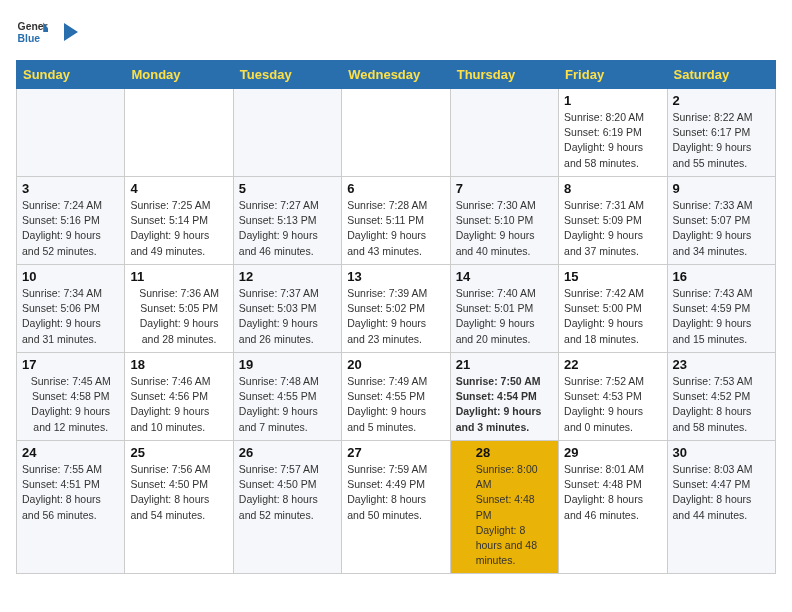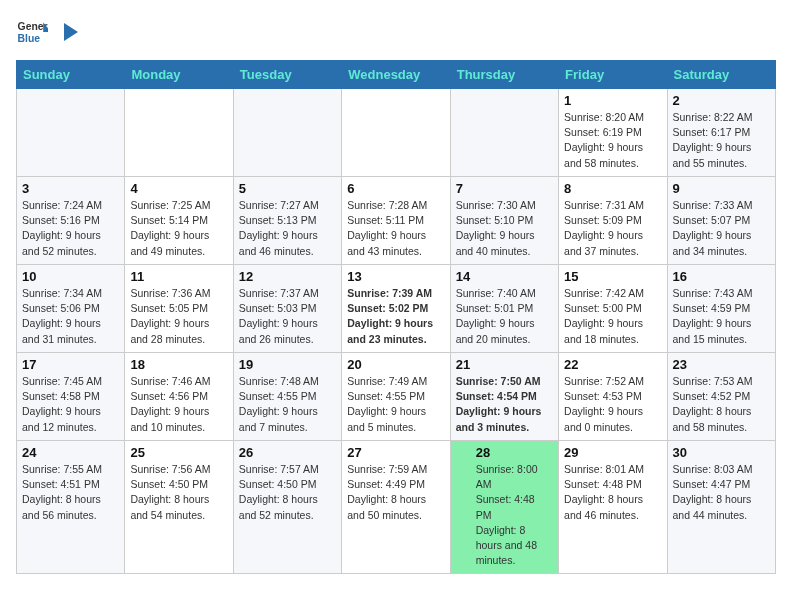--- a/index.html
+++ b/index.html
@@ -37,21 +37,21 @@
       font-size: 14px;
       color: #555;
     }
     .calendar {
       width: 100%;
       border-collapse: collapse;
       table-layout: fixed;
     }
     .calendar th {
       background: #2a6fad;
-      color: #5eead4;
+      color: #fde047;
       text-align: left;
       padding: 6px 6px;
       font-size: 13px;
       font-weight: bold;
       border: 1px solid #2a6fad;
     }
     .calendar td {
       border: 1px solid #ccc;
       vertical-align: top;
       padding: 4px 5px;
@@ -190,33 +190,33 @@
       </tr>
       <tr>
         <td style="background: rgb(245, 247, 250);">
           <span class="day-num">10</span>
           <div class="day-info" style="white-space: pre-line;">Sunrise: 7:34 AM
 Sunset: 5:06 PM
 Daylight: 9 hours and 31 minutes.</div>
         </td>
         <td style="background: rgb(255, 255, 255);">
           <span class="day-num">11</span>
-          <div class="day-info" style="white-space: pre-line;">Sunrise: 7:36 AM
+          <div class="day-info" style="white-space: pre-line; text-align: center;">Sunrise: 7:36 AM
 Sunset: 5:05 PM
 Daylight: 9 hours and 28 minutes.</div>
         </td>
         <td style="background: rgb(245, 247, 250);">
           <span class="day-num">12</span>
           <div class="day-info" style="white-space: pre-line;">Sunrise: 7:37 AM
 Sunset: 5:03 PM
 Daylight: 9 hours and 26 minutes.</div>
         </td>
         <td style="background: rgb(255, 255, 255);">
           <span class="day-num">13</span>
-          <div class="day-info" style="white-space: pre-line; font-weight: bold;">Sunrise: 7:39 AM
+          <div class="day-info" style="white-space: pre-line;">Sunrise: 7:39 AM
 Sunset: 5:02 PM
 Daylight: 9 hours and 23 minutes.</div>
         </td>
         <td style="background: rgb(245, 247, 250);">
           <span class="day-num">14</span>
           <div class="day-info" style="white-space: pre-line;">Sunrise: 7:40 AM
 Sunset: 5:01 PM
 Daylight: 9 hours and 20 minutes.</div>
         </td>
         <td style="background: rgb(255, 255, 255);">
@@ -228,21 +228,21 @@
         <td style="background: rgb(245, 247, 250);">
           <span class="day-num">16</span>
           <div class="day-info" style="white-space: pre-line;">Sunrise: 7:43 AM
 Sunset: 4:59 PM
 Daylight: 9 hours and 15 minutes.</div>
         </td>
       </tr>
       <tr>
         <td style="background: rgb(245, 247, 250);">
           <span class="day-num">17</span>
-          <div class="day-info" style="white-space: pre-line;">Sunrise: 7:45 AM
+          <div class="day-info" style="white-space: pre-line; text-align: center;">Sunrise: 7:45 AM
 Sunset: 4:58 PM
 Daylight: 9 hours and 12 minutes.</div>
         </td>
         <td style="background: rgb(255, 255, 255);">
           <span class="day-num">18</span>
           <div class="day-info" style="white-space: pre-line;">Sunrise: 7:46 AM
 Sunset: 4:56 PM
 Daylight: 9 hours and 10 minutes.</div>
         </td>
         <td style="background: rgb(245, 247, 250);">
@@ -294,21 +294,21 @@
           <div class="day-info" style="white-space: pre-line;">Sunrise: 7:57 AM
 Sunset: 4:50 PM
 Daylight: 8 hours and 52 minutes.</div>
         </td>
         <td style="background: rgb(255, 255, 255);">
           <span class="day-num">27</span>
           <div class="day-info" style="white-space: pre-line;">Sunrise: 7:59 AM
 Sunset: 4:49 PM
 Daylight: 8 hours and 50 minutes.</div>
         </td>
-        <td style="background: #86efac; padding-left: 25px;">
+        <td style="background: #eab308; padding-left: 25px;">
           <span class="day-num">28</span>
           <div class="day-info" style="white-space: pre-line;">Sunrise: 8:00 AM
 Sunset: 4:48 PM
 Daylight: 8 hours and 48 minutes.</div>
         </td>
         <td style="background: rgb(255, 255, 255);">
           <span class="day-num">29</span>
           <div class="day-info" style="white-space: pre-line;">Sunrise: 8:01 AM
 Sunset: 4:48 PM
 Daylight: 8 hours and 46 minutes.</div>

